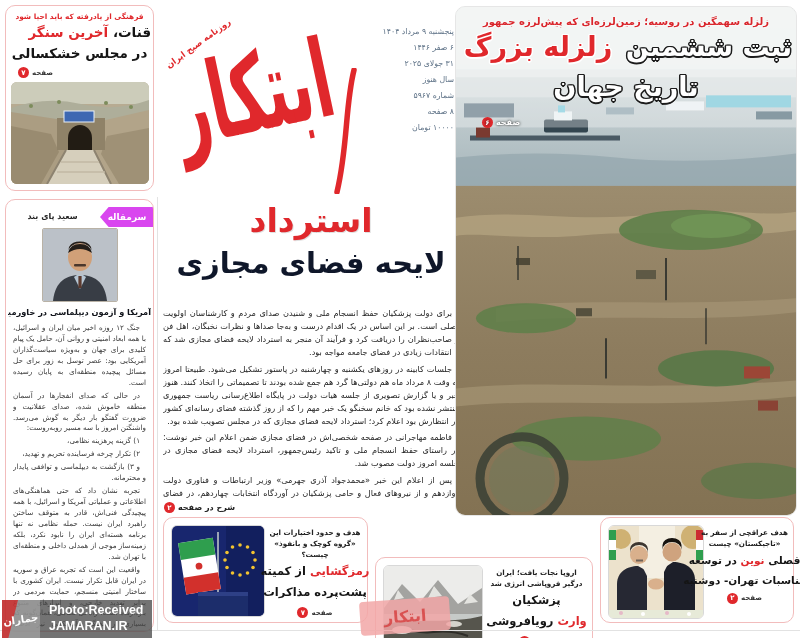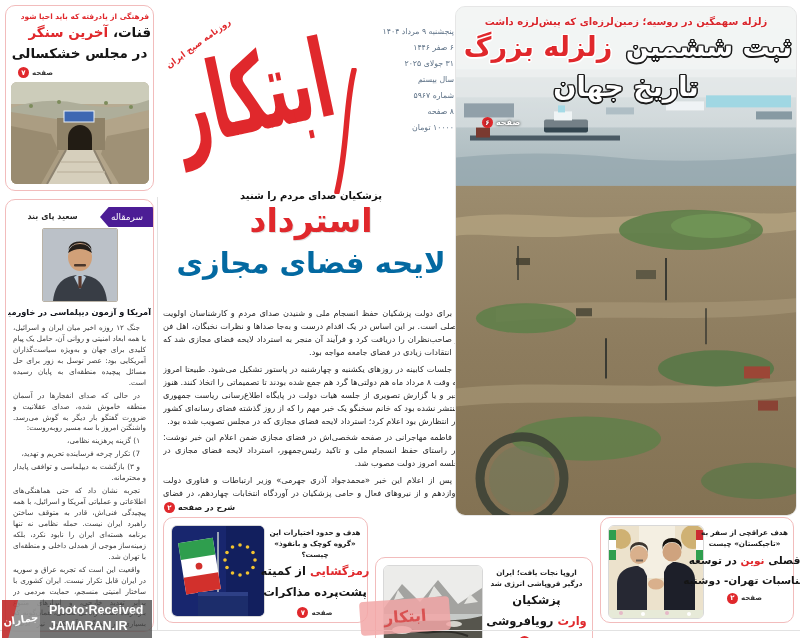--- a/index.html
+++ b/index.html
@@ -6,51 +6,51 @@
   .page{position:relative;width:800px;height:638px;margin:0 auto;background:#fff;overflow:hidden;
         direction:rtl;font-family:"DejaVu Sans",sans-serif;outline:1px solid #e4e4e4;}
   .red{color:#e0282c;}
   .box{position:absolute;border:1.5px solid #f2bcbc;border-radius:10px;background:#fff;box-sizing:border-box;}
   .badge{display:flex;align-items:center;gap:3px;font-size:7px;font-weight:bold;color:#333;}
   .pnum{width:11px;height:11px;border-radius:50%;background:#e0282c;color:#fff;font-size:7px;
         display:inline-flex;align-items:center;justify-content:center;flex:0 0 auto;}
 
   
   .qanat{left:5px;top:5px;width:149px;height:186px;}
-  .q-kicker{position:absolute;top:6px;left:4px;right:4px;font-size:7.4px;font-weight:bold;color:#e0282c;}
+  .q-kicker{position:absolute;top:6px;left:4px;right:4px;text-align:center;font-size:7.4px;font-weight:bold;color:#e0282c;}
   .q-h1{position:absolute;top:18px;left:2px;right:2px;font-size:13.5px;font-weight:bold;color:#151515;white-space:nowrap;}
   .q-h2{position:absolute;top:39px;left:2px;right:2px;text-align:center;font-size:13.5px;font-weight:bold;color:#151515;}
   .q-badge{position:absolute;top:61px;left:12px;}
   .q-photo{position:absolute;left:4px;right:4px;top:76px;height:102px;border-radius:6px;}
 
   
   .edbox{left:5px;top:199px;width:149px;height:433px;overflow:hidden;}
-  .ribbon{position:absolute;top:7px;right:-1px;width:54px;height:20px;background:#4c1d95;color:#fff;
-          font-size:9px;font-weight:normal;display:flex;align-items:center;justify-content:center;
+  .ribbon{position:absolute;top:7px;right:-1px;width:54px;height:20px;background:#d946ef;color:#fff;
+          font-size:9px;font-weight:bold;display:flex;align-items:center;justify-content:center;
           clip-path:polygon(0 50%,16% 0,100% 0,100% 100%,16% 100%);}
   .ed-author{position:absolute;top:12px;right:58px;left:4px;text-align:center;font-size:8px;font-weight:bold;color:#222;}
   .ed-photo{position:absolute;top:28px;left:36px;width:74px;height:72px;border:1px solid #b9b2a6;border-radius:2px;}
   .ed-title{position:absolute;top:107px;left:2px;right:2px;text-align:center;font-weight:bold;font-size:8.2px;color:#10131a;white-space:nowrap;overflow:hidden;}
   .ed-body{position:absolute;top:123px;left:7px;right:7px;bottom:3px;overflow:hidden;font-size:7.2px;line-height:1.52;text-align:justify;color:#3a3a3a;}
   .ed-body p{margin:0 0 2px;text-indent:6px;}
 
   
   .logo-wrap{position:absolute;left:150px;top:0;width:205px;height:192px;}
   .logo-text{position:absolute;left:8px;top:18px;width:190px;height:150px;display:flex;align-items:center;justify-content:center;
              color:#e0282c;font-weight:bold;font-size:60px;transform:rotate(-12deg) scaleY(1.8);}
   .logo-tagline{position:absolute;left:14px;top:62px;color:#e0282c;font-size:8.5px;font-weight:bold;
                 transform:rotate(-36deg);transform-origin:left top;white-space:nowrap;}
   .swoosh{position:absolute;left:332px;top:68px;}
   .dateline{position:absolute;left:350px;top:24px;width:104px;font-size:7.8px;line-height:2.05;color:#5d7186;text-align:right;}
   .dateline div{white-space:nowrap;}
 
   
   .m-kicker{position:absolute;left:163px;top:190px;width:296px;text-align:center;font-weight:bold;font-size:10px;color:#101010;}
   .m-h-red{position:absolute;left:163px;top:201px;width:296px;text-align:center;font-weight:bold;font-size:33px;color:#e0282c;text-shadow:1px 1px 0 rgba(0,0,0,.12);}
-  .m-h-black{position:absolute;left:163px;top:246px;width:296px;text-align:center;font-weight:bold;font-size:29px;color:#0369a1;}
+  .m-h-black{position:absolute;left:163px;top:246px;width:296px;text-align:center;font-weight:bold;font-size:29px;color:#0f172a;}
   .m-body{position:absolute;left:163px;top:307px;width:296px;height:193px;overflow:hidden;font-size:8.2px;line-height:1.6;text-align:justify;color:#262626;}
   .m-body p{margin:0 0 3px;text-indent:7px;}
   .m-more{position:absolute;left:164px;top:502px;display:flex;align-items:center;gap:3px;font-size:8px;font-weight:bold;color:#222;}
 
   
   .lead{position:absolute;left:455px;top:6px;width:340px;height:508px;border-radius:10px;overflow:hidden;border:1px solid #e6e6e6;}
   .lead svg{position:absolute;inset:0;width:100%;height:100%;}
   .lead-kicker{position:absolute;top:9px;left:0;right:0;text-align:center;font-size:10px;font-weight:bold;color:#d9252b;text-shadow:0 0 3px #fff,0 0 2px #fff;}
   .lead-h{position:absolute;left:0;right:0;text-align:center;font-size:27px;font-weight:bold;line-height:1.2;}
   .ow{color:#fff;text-shadow:-1.5px 0 #1c1c1c,1.5px 0 #1c1c1c,0 -1.5px #1c1c1c,0 1.5px #1c1c1c,-1px -1px #1c1c1c,1px 1px #1c1c1c,-1px 1px #1c1c1c,1px -1px #1c1c1c;}
@@ -132,45 +132,44 @@
       <ellipse cx="37" cy="28" rx="12" ry="14" fill="#d1a078"></ellipse>
       <path d="M25,24 a12,10 0 0 1 24,0 l-1,-6 a12,9 0 0 0 -22,0 Z" fill="#241e19"></path>
       <path d="M25,24 q12,-8 24,0 q-2,-9 -12,-9 q-10,0 -12,9" fill="#241e19"></path>
       <rect x="31" y="35" width="12" height="2.4" rx="1" fill="#4a372c"></rect>
     </svg>
     <div class="ed-title">آمریکا و آزمون دیپلماسی در خاورمیانه</div>
     <div class="ed-body">
         <p>جنگ ۱۲ روزه اخیر میان ایران و اسرائیل، با همه ابعاد امنیتی و روانی آن، حامل یک پیام کلیدی برای جهان و به‌ویژه سیاست‌گذاران آمریکایی بود: عصر توسل به زور برای حل مسائل پیچیده منطقه‌ای به پایان رسیده است.</p>
         <p>در حالی که صدای انفجارها در آسمان منطقه خاموش شده، صدای عقلانیت و ضرورت گفتگو بار دیگر به گوش می‌رسد. واشنگتن امروز با سه مسیر روبه‌روست:</p>
         <p>۱) گزینه پرهزینه نظامی،</p>
-        <p>7) تکرار چرخه فرساینده تحریم و تهدید،</p>
+        <p>۲) تکرار چرخه فرساینده تحریم و تهدید،</p>
         <p>و ۳) بازگشت به دیپلماسی و توافقی پایدار و محترمانه.</p>
         <p>تجربه نشان داد که حتی هماهنگی‌های اطلاعاتی و عملیاتی آمریکا و اسرائیل، با همه پیچیدگی فنی‌اش، قادر به متوقف ساختن راهبرد ایران نیست. حمله نظامی نه تنها برنامه هسته‌ای ایران را نابود نکرد، بلکه زمینه‌ساز موجی از همدلی داخلی و منطقه‌ای با تهران شد.</p>
         <p>واقعیت این است که تجربه عراق و سوریه در ایران قابل تکرار نیست. ایران کشوری با ساختار امنیتی منسجم، حمایت مردمی در برابر تهدید خارجی، و ابزارهای متنوع بازدارنده است. راه‌حل نظامی، همان‌گونه که بسیاری از نخبگان آمریکایی نیز اذعان کرده‌اند، نه‌تنها موفقیتی به همراه ندارد، بلکه می‌تواند آتش یک بحران غیرقابل کنترل را شعله‌ور سازد.</p>
       </div>
   </section>
 
   <header class="logo-wrap">
     <div class="logo-tagline">روزنامه صبح ایران</div>
     <div class="logo-text">ابتکار</div>
   </header>
   <svg class="swoosh" width="28" height="126" viewBox="0 0 28 126">
     <path d="M22,2 C13,38 16,78 5,124" stroke="#e0282c" stroke-width="5.5" fill="none" stroke-linecap="round"></path>
   </svg>
   <div class="dateline">
       <div>پنجشنبه ۹ مرداد ۱۴۰۴</div>
       <div>۶ صفر ۱۴۴۶</div>
       <div>۳۱ جولای ۲۰۲۵</div>
-      <div>سال بیستم</div>
+      <div>سال هنوز</div>
       <div>شماره ۵۹۶۷</div>
       <div>۸ صفحه</div>
       <div>۱۰۰۰۰ تومان</div>
     </div>
 
-  <div class="m-kicker">پزشکیان صدای مردم را شنید</div>
   <div class="m-h-red">استرداد</div>
   <div class="m-h-black">لایحه فضای مجازی</div>
   <div class="m-body">
       <p>برای دولت پزشکیان حفظ انسجام ملی و شنیدن صدای مردم و کارشناسان اولویت اصلی است. بر این اساس در یک اقدام درست و به‌جا صداها و نظرات نخبگان، اهل فن و صاحب‌نظران را دریافت کرد و فرآیند آن منجر به استرداد لایحه فضای مجازی شد که با انتقادات زیادی در فضای جامعه مواجه بود.</p>
       <p>جلسات کابینه در روزهای یکشنبه و چهارشنبه در پاستور تشکیل می‌شود. طبیعتا امروز به وقت ۸ مرداد ماه هم دولتی‌ها گرد هم جمع شده بودند تا تصمیماتی را اتخاذ کنند. هنوز خبر و یا گزارش تصویری از جلسه هیات دولت در پایگاه اطلاع‌رسانی ریاست جمهوری منتشر نشده بود که خانم سخنگو یک خبر مهم را که از روز گذشته فضای رسانه‌ای کشور در انتظارش بود اعلام کرد؛ استرداد لایحه فضای مجازی که در مجلس تصویب شده بود.</p>
       <p>فاطمه مهاجرانی در صفحه شخصی‌اش در فضای مجازی ضمن اعلام این خبر نوشت: در راستای حفظ انسجام ملی و تاکید رئیس‌جمهور، استرداد لایحه فضای مجازی در جلسه امروز دولت مصوب شد.</p>
       <p>پس از اعلام این خبر «محمدجواد آذری جهرمی» وزیر ارتباطات و فناوری دولت دوازدهم و از نیروهای فعال و حامی پزشکیان در آوردگاه انتخابات چهاردهم، در فضای مجازی در مطلبی با بیان اینکه از توجه رئیس‌جمهور محترم به اعتراضات عموم مردم و استرداد لایحه اخیر تشکر و قدردانی می‌کنم، آورده است: امیدوارم به‌زودی شاهد قدردانی مردمی دیگری از ایشان و مسئولین ذی‌ربط در راستای رفع محدودیت‌های اینترنتی که در زمان انتخابات وعده داده شد نیز باشیم.</p>
     </div>
   <div class="m-more">
     <span>شرح در صفحه</span>
@@ -220,21 +219,21 @@
       <rect x="302" y="392" width="20" height="10" fill="#8a4234"></rect>
       <rect x="120" y="300" width="16" height="8" fill="#55503e"></rect>
       <rect x="180" y="262" width="20" height="9" fill="#5e5945"></rect>
       <rect x="60" y="250" width="14" height="7" fill="#504a38"></rect>
       <line x1="210" y1="250" x2="210" y2="292" stroke="#3a3a32" stroke-width="2"></line>
       <line x1="150" y1="330" x2="150" y2="370" stroke="#3a3a32" stroke-width="2"></line>
       <line x1="62" y1="238" x2="62" y2="272" stroke="#3a3a32" stroke-width="1.5"></line>
       <line x1="250" y1="300" x2="250" y2="336" stroke="#3a3a32" stroke-width="1.5"></line>
       <rect width="340" height="120" fill="#ffffff" opacity=".32"></rect>
     </svg>
-    <div class="lead-kicker">زلزله سهمگین در روسیه؛ زمین‌لرزه‌ای که پیش‌لرزه داشت</div>
+    <div class="lead-kicker">زلزله سهمگین در روسیه؛ زمین‌لرزه‌ای که پیش‌لرزه جمهور</div>
     <div class="lead-h" style="top:24px;">
       <span class="ow">ثبت ششمین</span>
       <span class="or">زلزله بزرگ</span>
     </div>
     <div class="lead-h" style="top:64px;">
       <span class="ow">تاریخ جهان</span>
     </div>
     <div class="lead-badge">
       <span>صفحه</span>
       <span class="pnum">۶</span>

